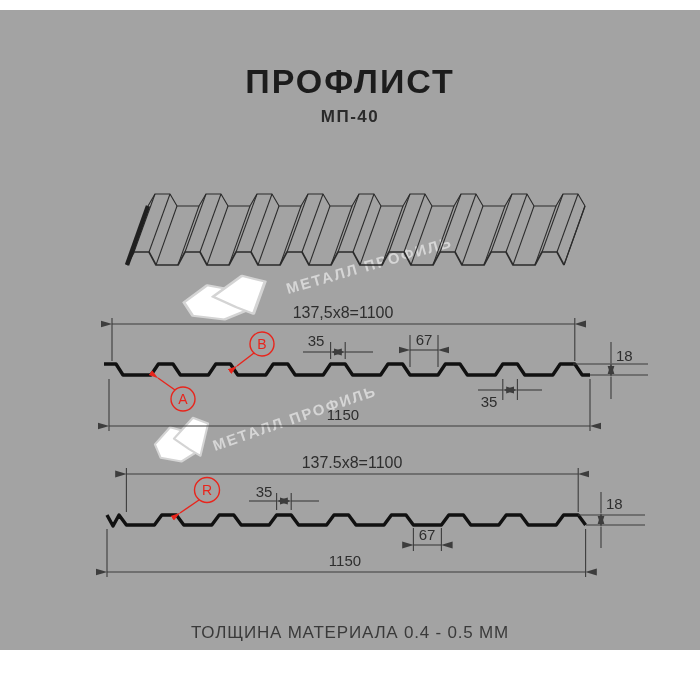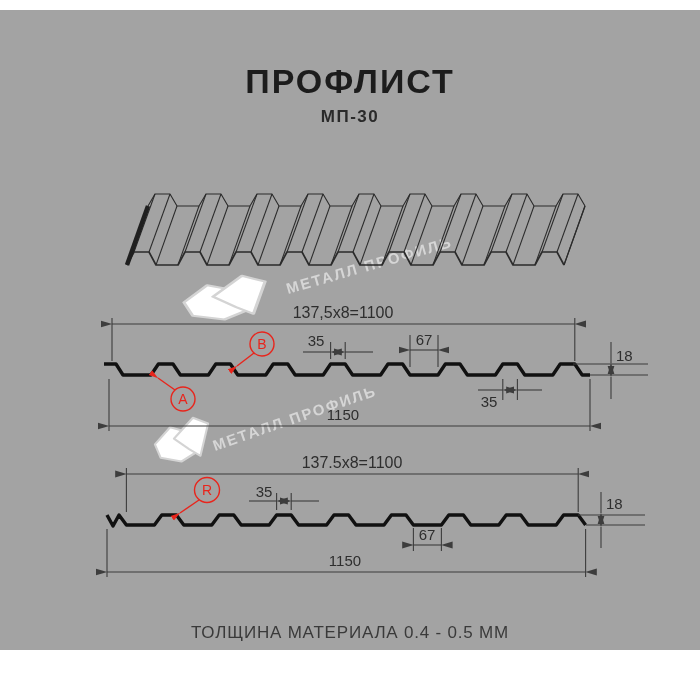--- a/index.html
+++ b/index.html
@@ -21,21 +21,21 @@
   .red{stroke:#e8251c;stroke-width:1.4;fill:none;}
   .wmtext{fill:#d6d6d6;font-weight:700;}
   .wmlogo{fill:#ffffff;stroke:#d4d4d4;stroke-width:2.2;stroke-linejoin:round;}
 </style>
 </head>
 <body>
 
 <div class="canvas">
 
   <div class="title">ПРОФЛИСТ</div>
-  <div class="subtitle">МП-30</div>
+  <div class="subtitle">МП-40</div>
 
   <svg width="700" height="700" viewBox="0 0 700 700">
     <defs>
       <marker id="arD" viewBox="0 0 12 8" refX="0.8" refY="4" markerWidth="12" markerHeight="8" orient="auto-start-reverse" markerUnits="userSpaceOnUse">
         <path d="M0.5,4 L12,7.4 L12,0.6 Z" fill="#3d3d3d"></path>
       </marker>
       <marker id="arR" viewBox="0 0 12 8" refX="0.8" refY="4" markerWidth="10" markerHeight="7" orient="auto-start-reverse" markerUnits="userSpaceOnUse">
         <path d="M0.5,4 L12,7.4 L12,0.6 Z" fill="#e8251c"></path>
       </marker>
     </defs>

